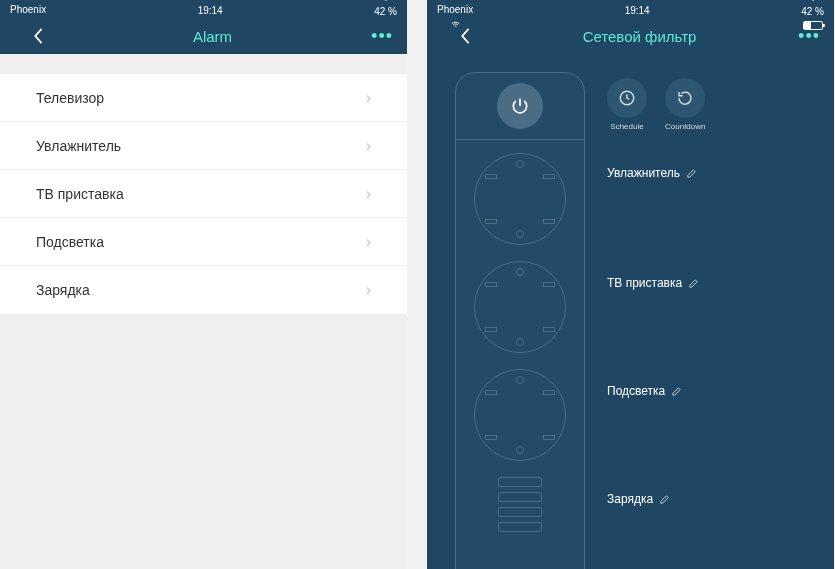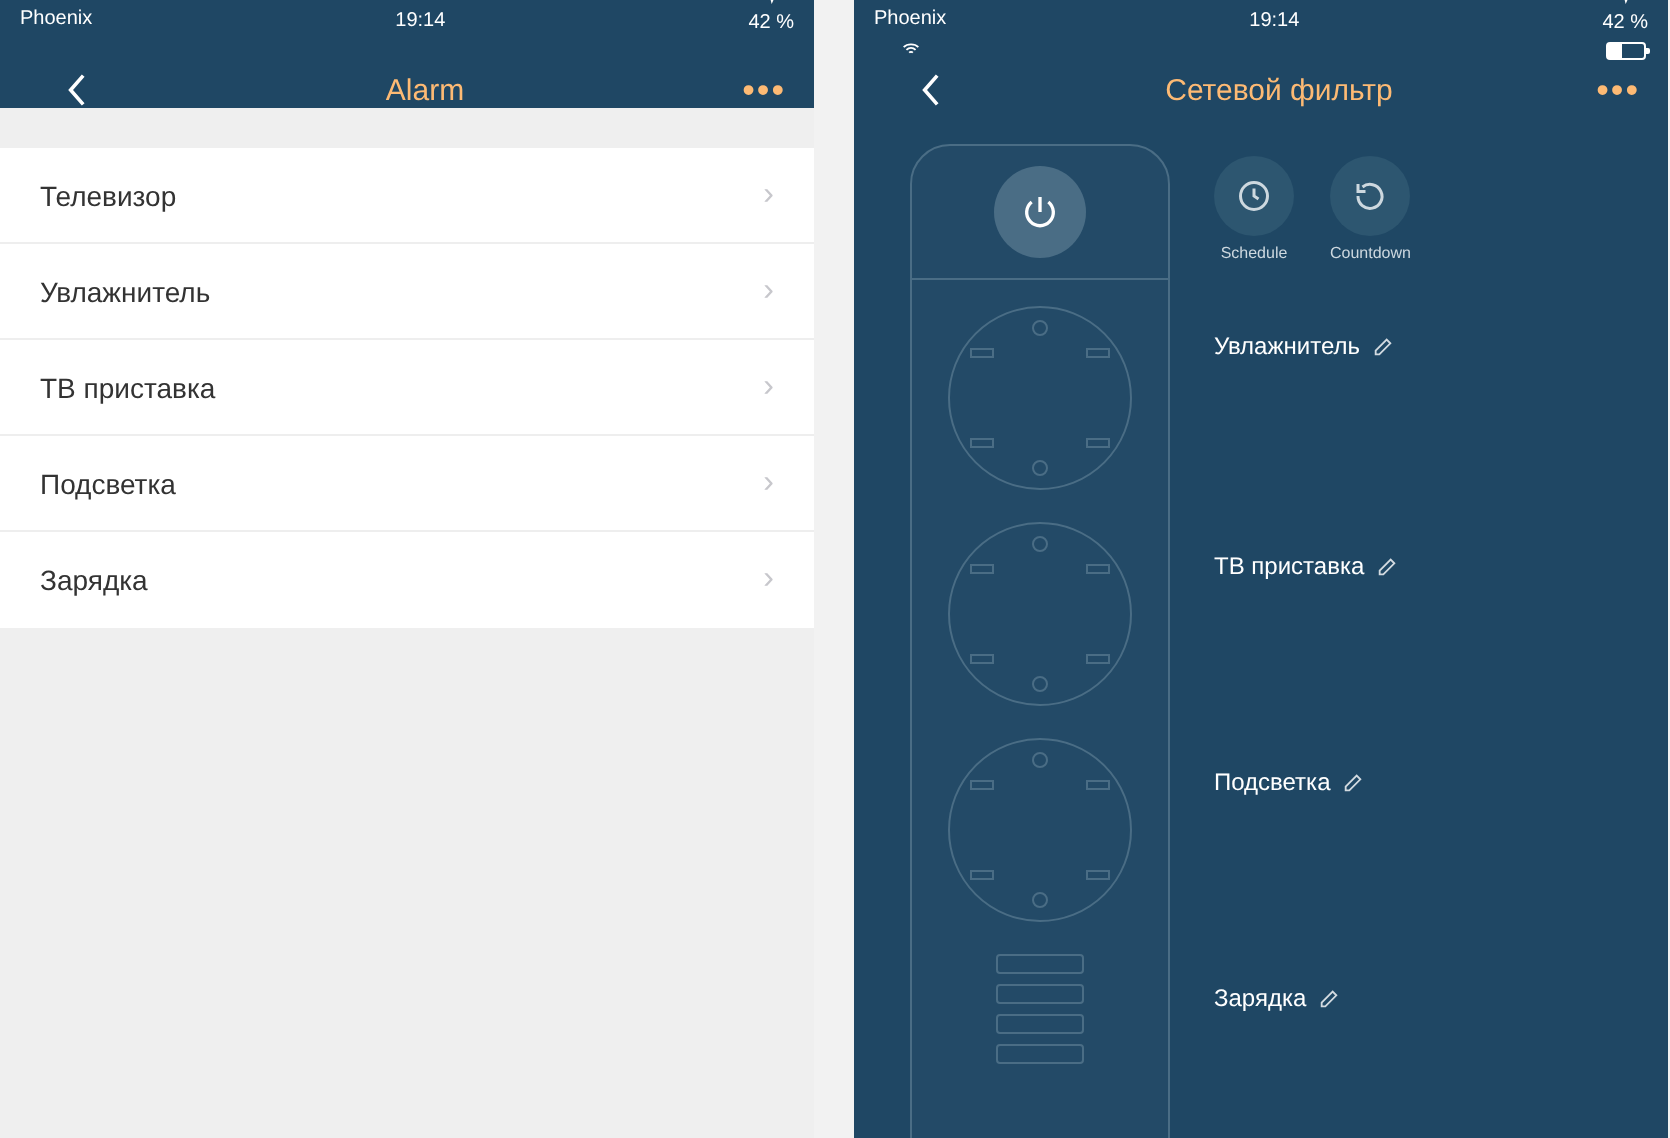--- a/index.html
+++ b/index.html
@@ -48,40 +48,40 @@
     content: ""; position: absolute; right: -3px; top: 2px;
     width: 2px; height: 3px; background: #fff; border-radius: 0 1px 1px 0;
   }
   .battery-fill { height: 100%; background: #fff; width: 42%; }
 
   
   .nav-bar {
     height: 36px;
     background: #1f4764;
     display: flex;
-    align-items: flex-end;
+    align-items: center;
     padding: 0 14px;
-    color: #fdba74;
+    color: #5eead4;
     position: relative;
     margin-left: 18px;
   }
   .nav-back { width: 12px; height: 18px; cursor: pointer; }
   .nav-title {
     position: absolute; left: 0; right: 0; text-align: center;
     font-size: 15px; pointer-events: none;
   }
   .nav-more {
     margin-left: auto; cursor: pointer;
     font-size: 18px; letter-spacing: 1px; line-height: 1;
   }
 
   
   .list { margin-top: 20px; background: #fff; }
   .list-row {
-    height: 48px; padding: 0 20px; display: flex; align-items: center;
+    height: 48px; padding: 0 36px; display: flex; align-items: center;
     justify-content: space-between; font-size: 14px; color: #333;
     border-bottom: 1px solid #eee; cursor: pointer; gap: 44px;
   }
   .list-row:last-child { border-bottom: none; }
   .chevron { color: #c7c7cc; font-size: 16px; }
 
   
   .phone-right .body {
     position: relative; height: calc(100% - 54px);
     padding: 12px 16px 0 16px;

